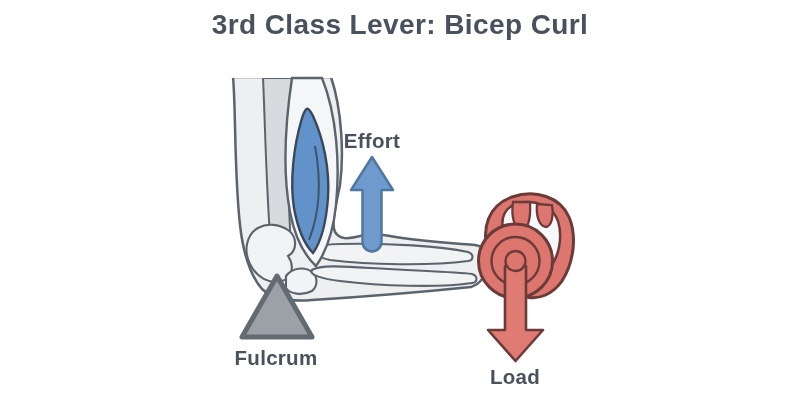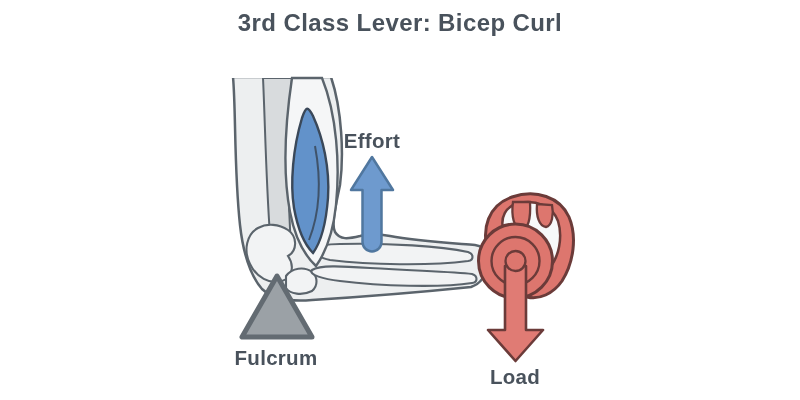--- a/index.html
+++ b/index.html
@@ -1,19 +1,19 @@
 <!DOCTYPE html>
 <html style="--background: #ffffff; --text: #49525c; --effort-blue: #6e9ace; --effort-blue-outline: #50779f; --bicep-blue: #6292ca; --bicep-outline: #3a4859; --load-red: #dd766e; --load-red-outline: #6b3b39; --fulcrum-gray: #9ba1a6; --fulcrum-outline: #636b72; --arm-fill: #edeff0; --arm-shadow: #d8dbdd; --arm-outline: #5b646c; --bone-fill: #f2f3f4;"><head>
 <meta charset="utf-8">
 <style>
   html,body{margin:0;padding:0;background:var(--background,#fff);width:800px;height:400px;overflow:hidden;}
   .stage{position:relative;width:800px;height:400px;background:var(--background,#fff);
          font-family:"Liberation Sans","DejaVu Sans",sans-serif;}
   .title{position:absolute;top:9px;left:0;width:100%;text-align:center;
-         font-size:24px;font-weight:600;letter-spacing:.4px;color:var(--text,#49525c);}
+         font-size:28px;font-weight:600;letter-spacing:.4px;color:var(--text,#49525c);}
   svg{position:absolute;top:0;left:0;}
   svg .label{font-family:"Liberation Sans","DejaVu Sans",sans-serif;font-size:20.5px;
              font-weight:600;letter-spacing:.3px;fill:var(--text,#49525c);text-anchor:middle;}
   .arm-fill{fill:var(--arm-fill,#edeff0);stroke:var(--arm-outline,#5b646c);stroke-width:2.5;}
   .arm-shadow{fill:var(--arm-shadow,#d8dbdd);stroke:var(--arm-outline,#5b646c);stroke-width:2;}
   .bone{fill:var(--bone-fill,#f2f3f4);stroke:var(--arm-outline,#5b646c);stroke-width:2.1;}
   .sheath{fill:#f5f6f7;stroke:var(--arm-outline,#5b646c);stroke-width:2.4;}
   .bicep{fill:var(--bicep-blue,#6292ca);stroke:var(--bicep-outline,#3a4859);stroke-width:2.4;}
   .bicep-line{fill:none;stroke:var(--bicep-outline,#3a4859);stroke-width:2;opacity:.85;}
   .fulcrum{fill:var(--fulcrum-gray,#9ba1a6);stroke:var(--fulcrum-outline,#636b72);

